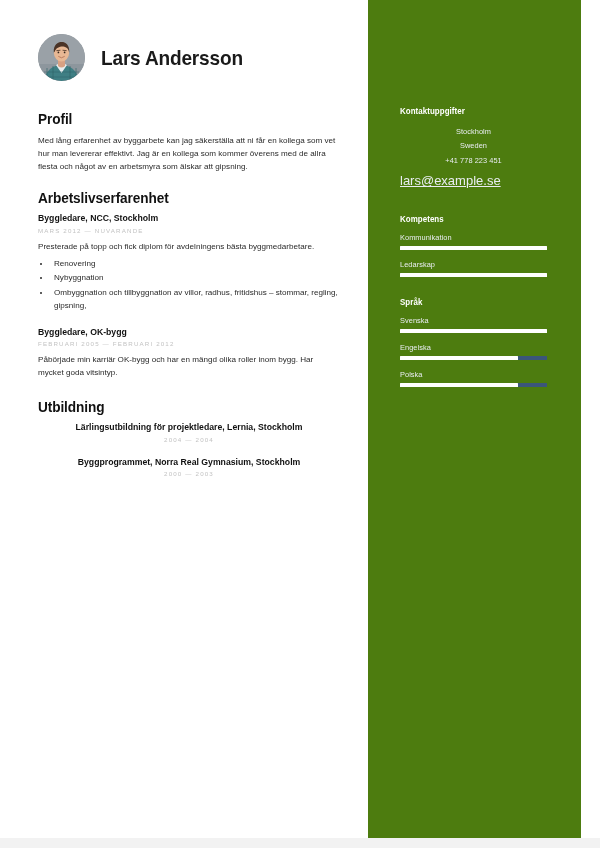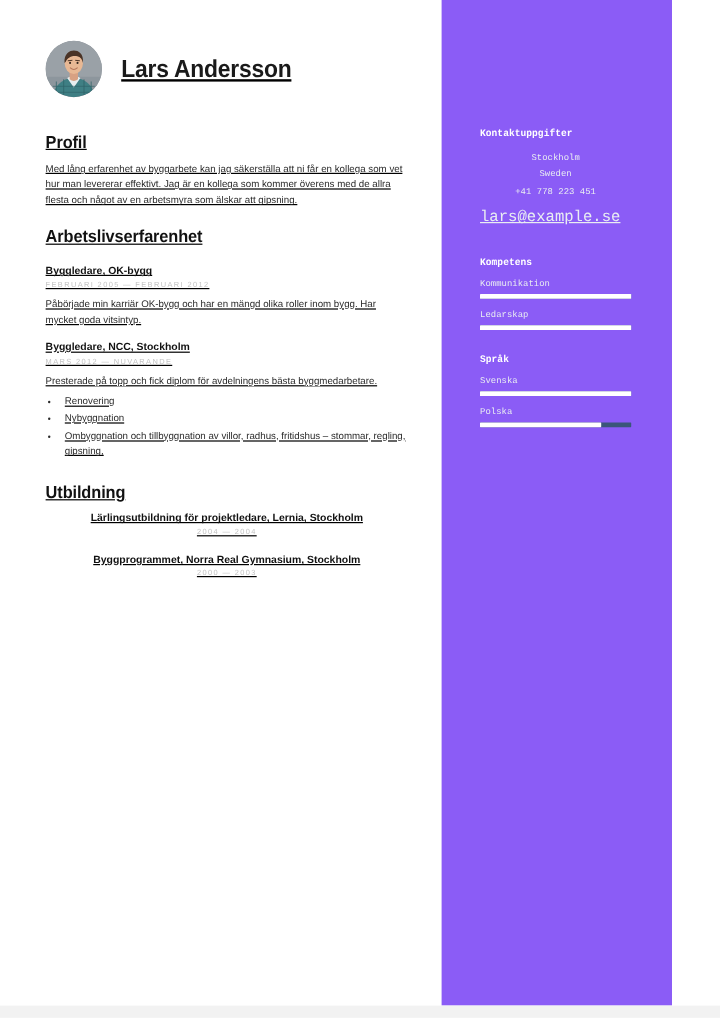--- a/index.html
+++ b/index.html
@@ -14,21 +14,20 @@
     width: 600px; height: 838px;
     background: #ffffff;
     overflow: hidden;
     display: flex;
   }
 
   
   .main {
     width: 368px;
     padding: 34px 28px 0 38px;
-    text-decoration: underline;
   }
   .header-row {
     display: flex;
     align-items: center;
     gap: 16px;
     margin-bottom: 30px;
   }
   .avatar {
     width: 47px; height: 47px;
     border-radius: 50%;
@@ -94,25 +93,24 @@
     font-size: 8.1px;
     line-height: 1.6;
     color: #2a2a2a;
     margin-bottom: 1.5px;
     padding-left: 3px;
   }
   .edu-entry { margin-bottom: 14px; text-align: center; }
 
   
   .sidebar {
-    width: 192px;
-    background: #8b5cf6;
+    width: 213px;
+    background: #4d7c0f;
     padding: 106px 34px 0 32px;
     color: #ffffff;
-    font-family: Liberation Mono, monospace;
   }
   .side-section { margin-bottom: 20px; }
   h3.side-title {
     font-size: 8.4px;
     font-weight: 700;
     color: #ffffff;
     margin-bottom: 9px;
     letter-spacing: 0.05px;
     transform: scaleX(0.95);
     transform-origin: left center;
@@ -195,36 +193,36 @@
     </div>
 
     <div class="section">
       <h2 class="section-title">Profil</h2>
       <p class="body-text">Med lång erfarenhet av byggarbete kan jag säkerställa att ni får en kollega som vet hur man levererar effektivt. Jag är en kollega som kommer överens med de allra flesta och något av en arbetsmyra som älskar att gipsning.</p>
     </div>
 
     <div class="section">
       <h2 class="section-title">Arbetslivserfarenhet</h2>
 
-      <div class="entry" style="margin-top:14px;">
-        <div class="entry-title">Byggledare, OK-bygg</div>
-        <div class="entry-date">FEBRUARI 2005  —  FEBRUARI 2012</div>
-        <div class="entry-desc">Påbörjade min karriär OK-bygg och har en mängd olika roller inom bygg. Har mycket goda vitsintyp.</div>
-      </div>
-
       <div class="entry">
         <div class="entry-title">Byggledare, NCC, Stockholm</div>
         <div class="entry-date">MARS 2012  —  NUVARANDE</div>
         <div class="entry-desc">Presterade på topp och fick diplom för avdelningens bästa byggmedarbetare.</div>
         <ul class="bullets">
           <li>Renovering</li>
           <li>Nybyggnation</li>
           <li>Ombyggnation och tillbyggnation av villor, radhus, fritidshus – stommar, regling, gipsning,</li>
         </ul>
       </div>
+
+      <div class="entry" style="margin-top:14px;">
+        <div class="entry-title">Byggledare, OK-bygg</div>
+        <div class="entry-date">FEBRUARI 2005  —  FEBRUARI 2012</div>
+        <div class="entry-desc">Påbörjade min karriär OK-bygg och har en mängd olika roller inom bygg. Har mycket goda vitsintyp.</div>
+      </div>
     </div>
 
     <div class="section" style="margin-top:20px;">
       <h2 class="section-title">Utbildning</h2>
 
       <div class="edu-entry">
         <div class="entry-title">Lärlingsutbildning för projektledare, Lernia, Stockholm</div>
         <div class="entry-date">2004  —  2004</div>
       </div>
 
@@ -268,20 +266,26 @@
     <div class="side-section" style="margin-top:6px;">
       <h3 class="side-title">Språk</h3>
 
       <div class="skill">
         <div class="skill-label">Svenska</div>
         <div class="bar-track">
           <div class="bar-fill" style="width: 100%;"></div>
         </div>
       </div>
 
+      <div class="skill">
+        <div class="skill-label">Engelska</div>
+        <div class="bar-track">
+          <div class="bar-fill" style="width: 80%;"></div>
+        </div>
+      </div>
 
       <div class="skill">
         <div class="skill-label">Polska</div>
         <div class="bar-track">
           <div class="bar-fill" style="width: 80%;"></div>
         </div>
       </div>
     </div>
 
   </div>

